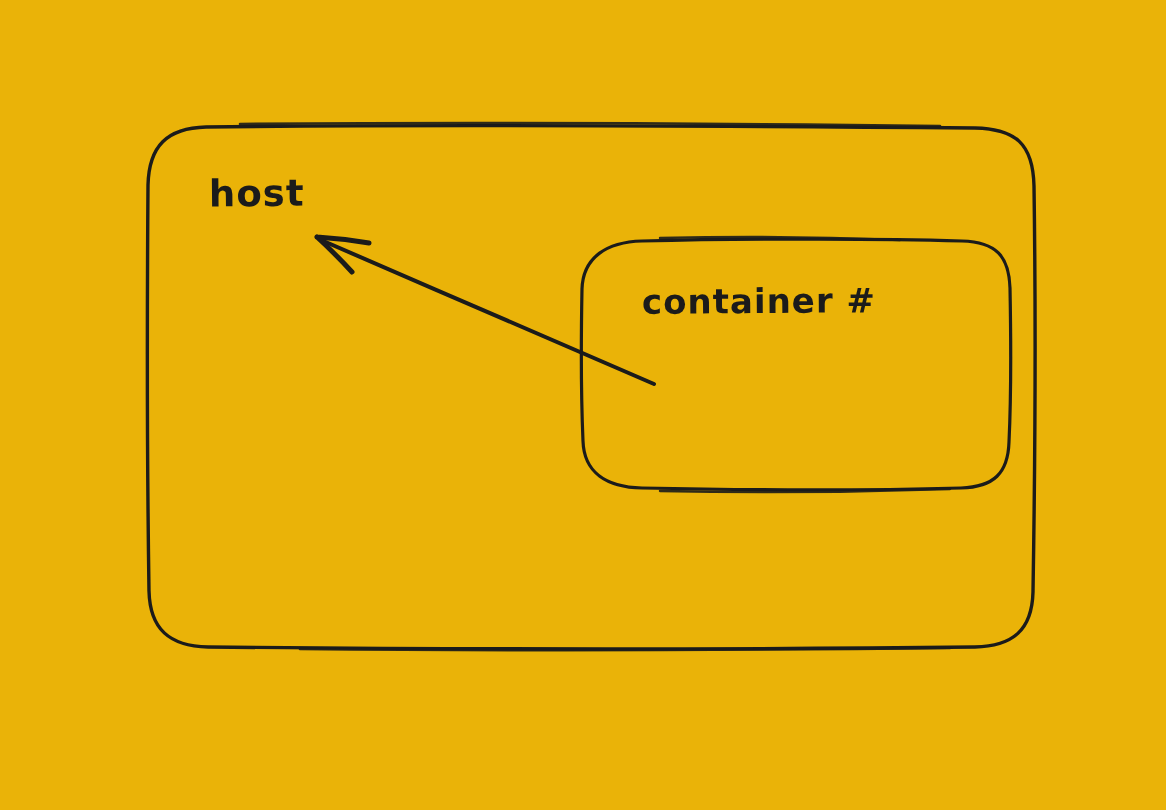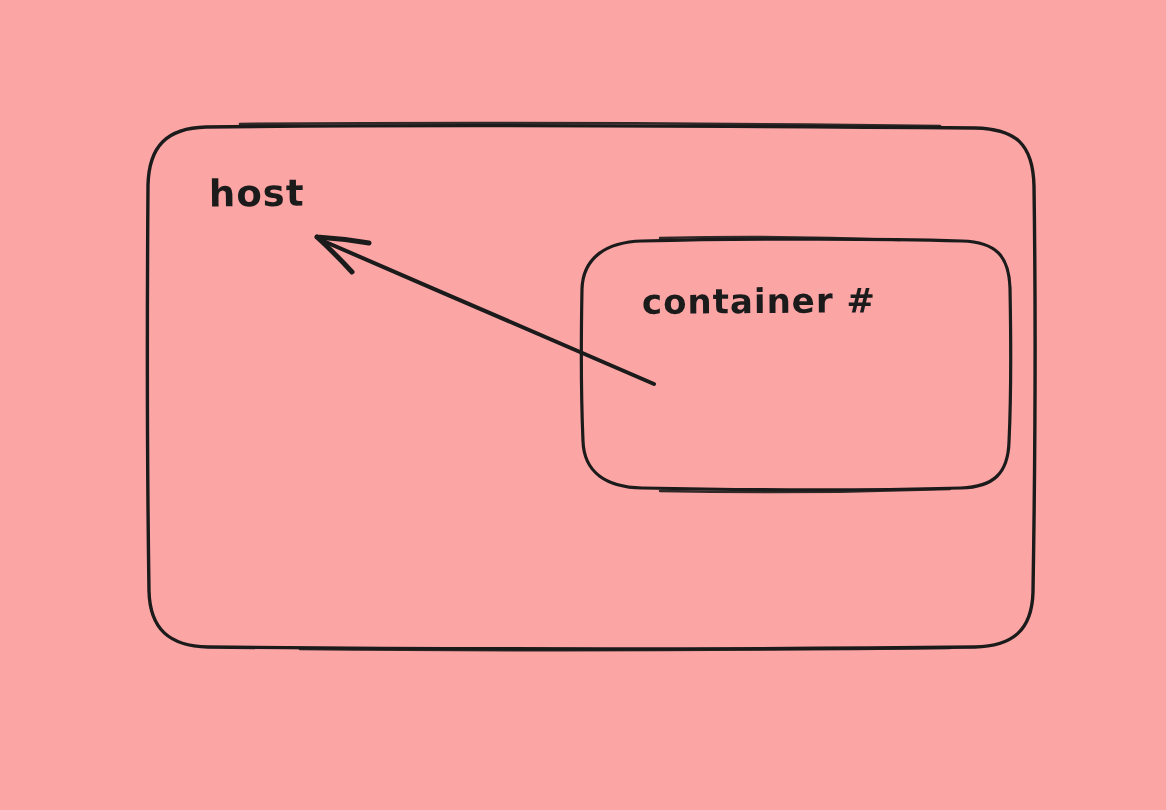--- a/index.html
+++ b/index.html
@@ -4,21 +4,21 @@
 <style>
   html, body {
     margin: 0;
     padding: 0;
     background: #ffffff;
   }
   .canvas {
     position: relative;
     width: 1166px;
     height: 810px;
-    background: #fca5a5;
+    background: #eab308;
     overflow: hidden;
     font-family: "DejaVu Sans", "Liberation Sans", sans-serif;
   }
   .canvas svg {
     position: absolute;
     left: 0;
     top: 0;
     width: 1166px;
     height: 810px;
   }

